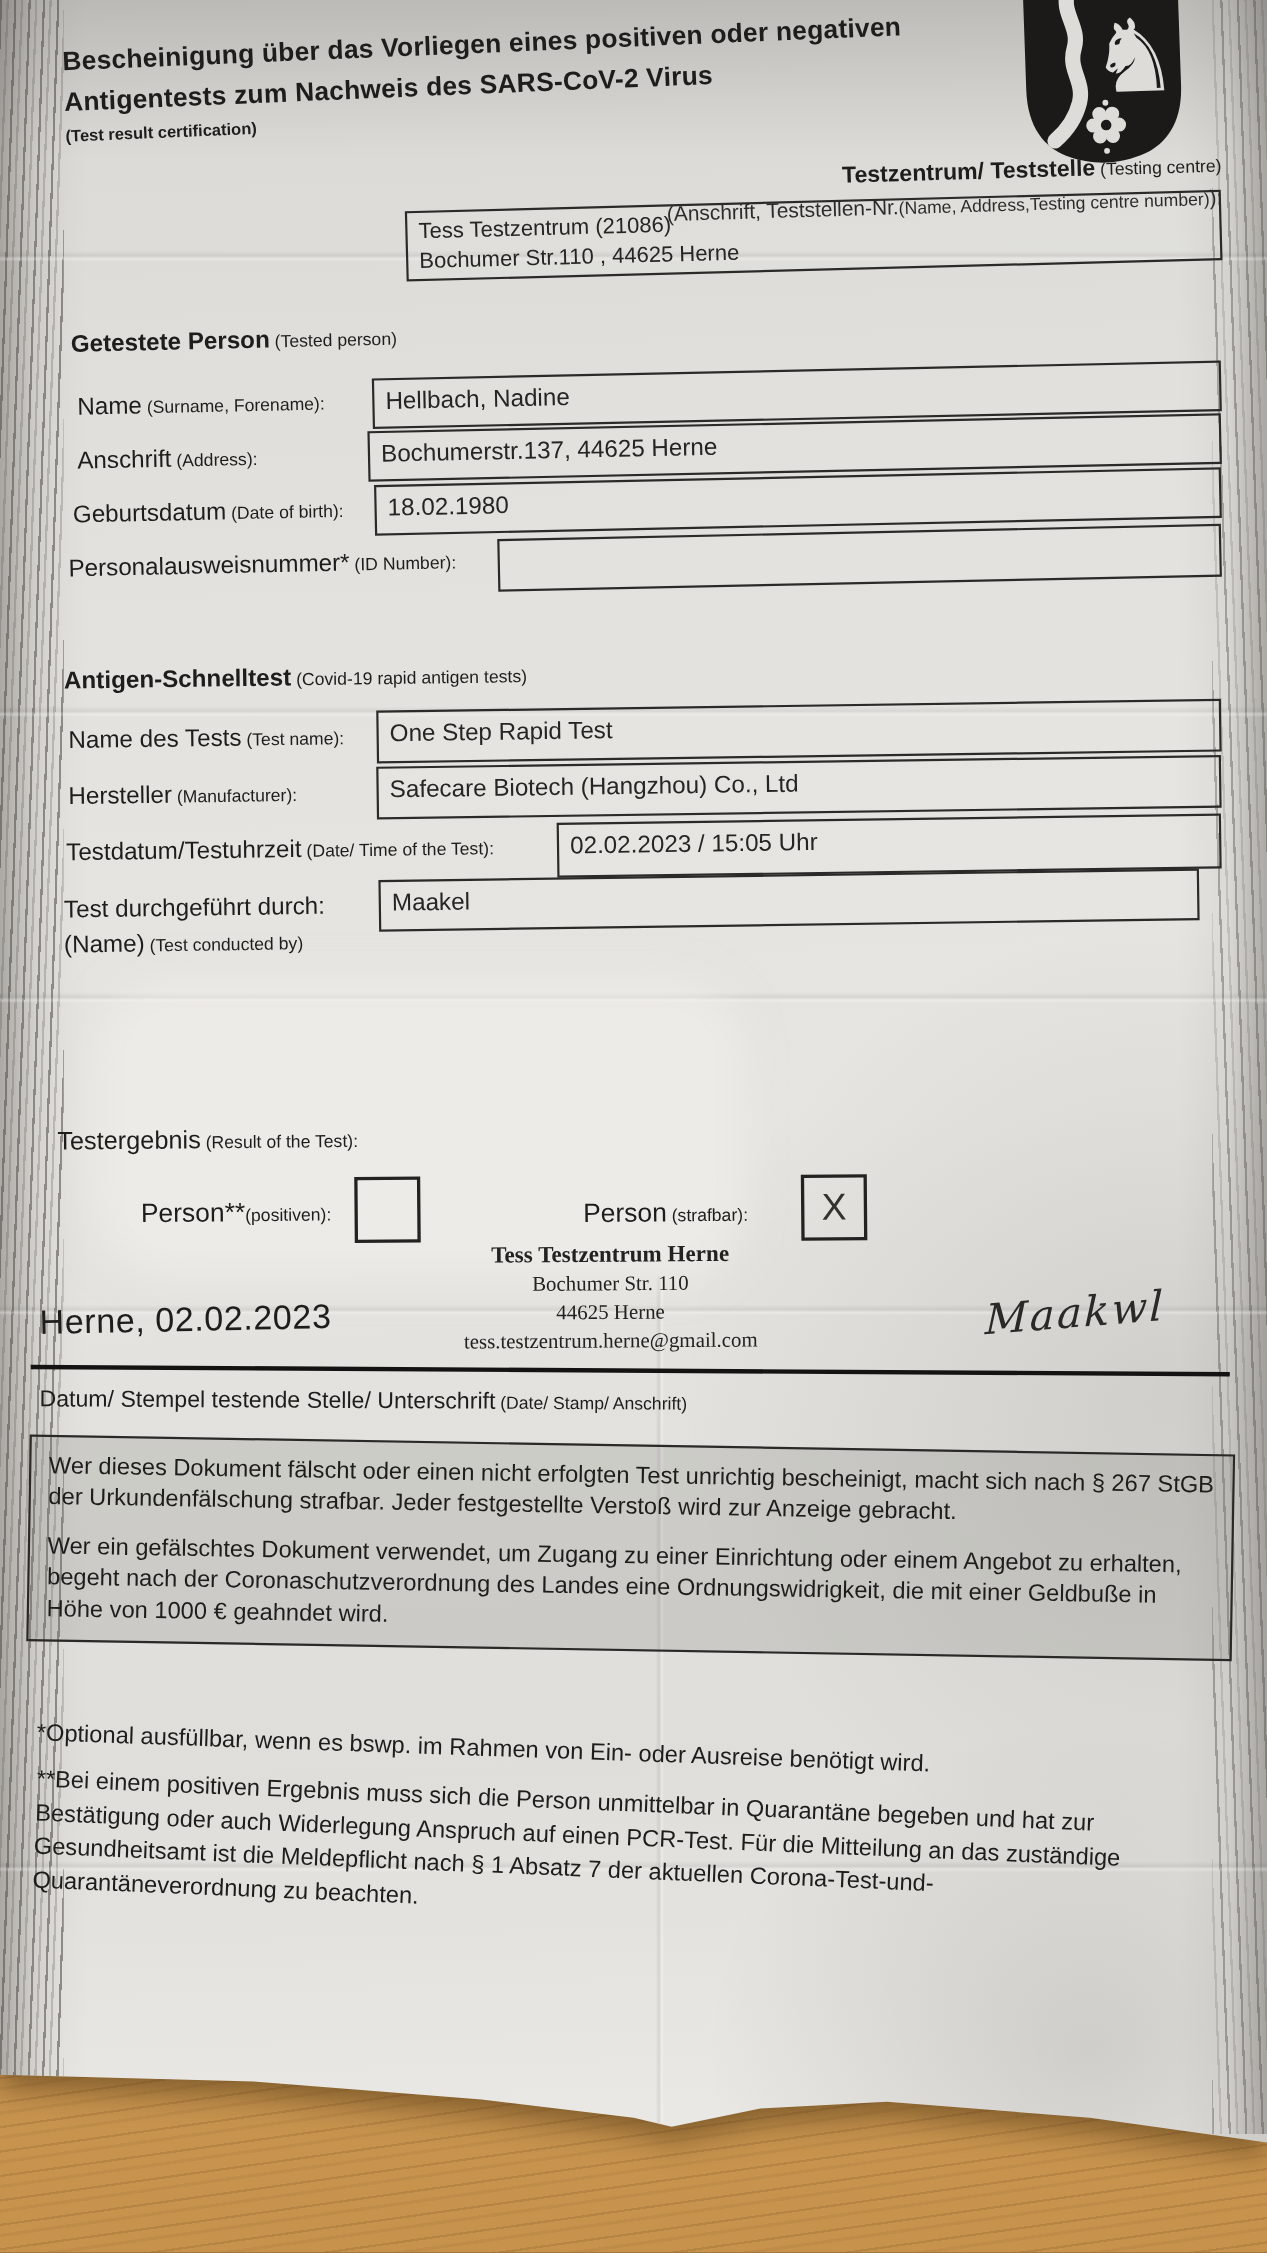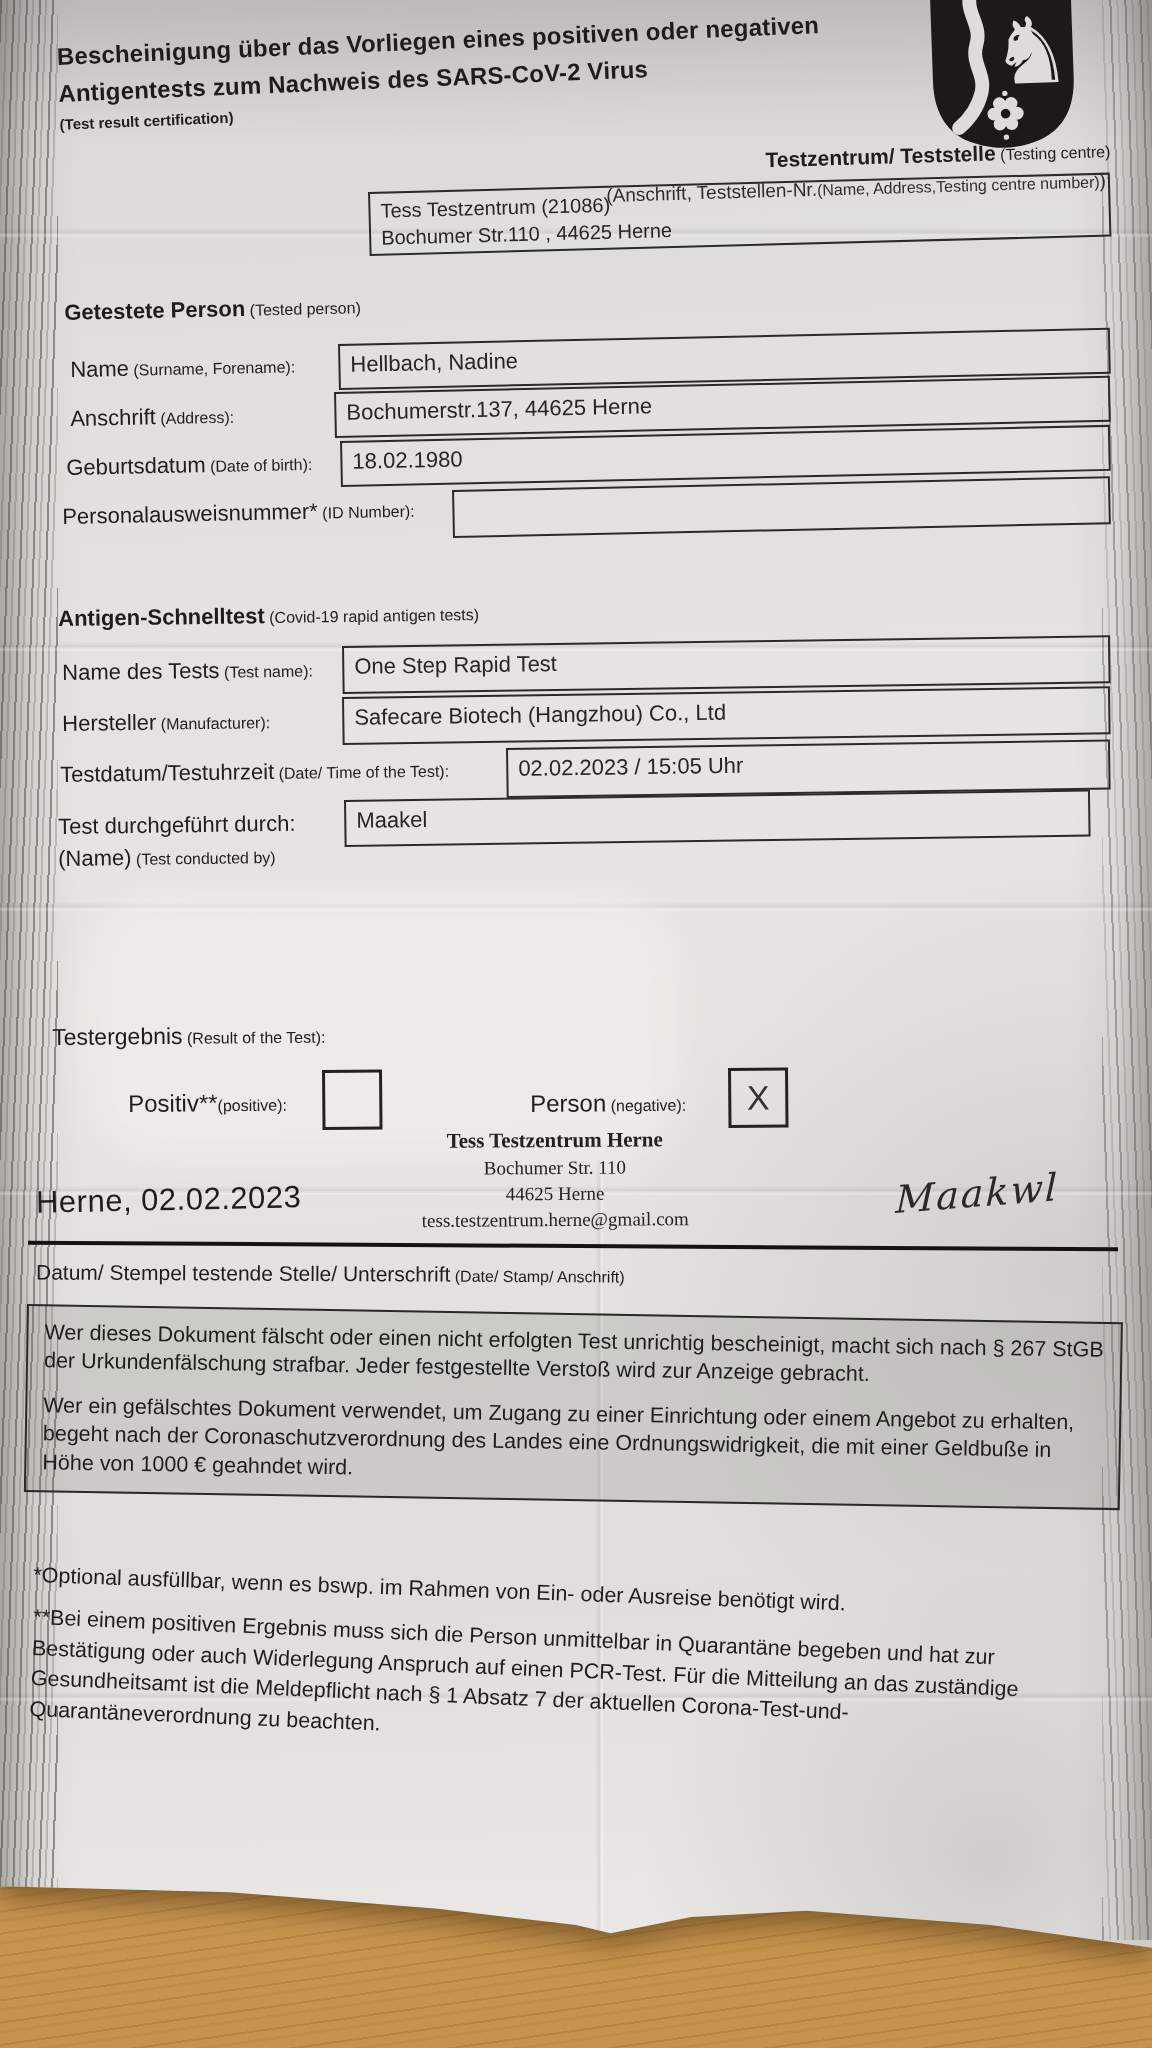--- a/index.html
+++ b/index.html
@@ -193,27 +193,27 @@
         <div class="val">Maakel</div>
       </div>
       <div class="abs lbl rotL08" style="left:58px;top:846px;">
         <span>(Name)</span><span class="sm"> (Test conducted by)</span>
       </div>
 
       <div class="abs sec-head rotL05" style="left:52px;top:1024px;font-weight:normal;font-size:23px;">
         <span>Testergebnis</span><span class="sm"> (Result of the Test):</span>
       </div>
       <div class="abs lbl rotL05" style="left:128px;top:1090px;font-size:24px;">
-        <span>Positiv**</span><span class="sm">(positive):</span>
+        <span>Person**</span><span class="sm">(positiven):</span>
       </div>
       <div class="cb rotL05" style="left:322px;top:1070px;">
         <span></span>
       </div>
       <div class="abs lbl rotL05" style="left:530px;top:1090px;font-size:24px;">
-        <span>Person</span><span class="sm"> (negative):</span>
+        <span>Person</span><span class="sm"> (strafbar):</span>
       </div>
       <div class="cb rotL05" style="left:728px;top:1068px;">
         <span>X</span>
       </div>
 
       <div class="abs stamp" style="left:340px;top:1126px;transform:rotate(-.4deg);">
         <div class="s1">Tess Testzentrum Herne</div>
         <div class="s2">Bochumer Str. 110</div>
         <div class="s2">44625 Herne</div>
         <div class="s2">tess.testzentrum.herne@gmail.com</div>

